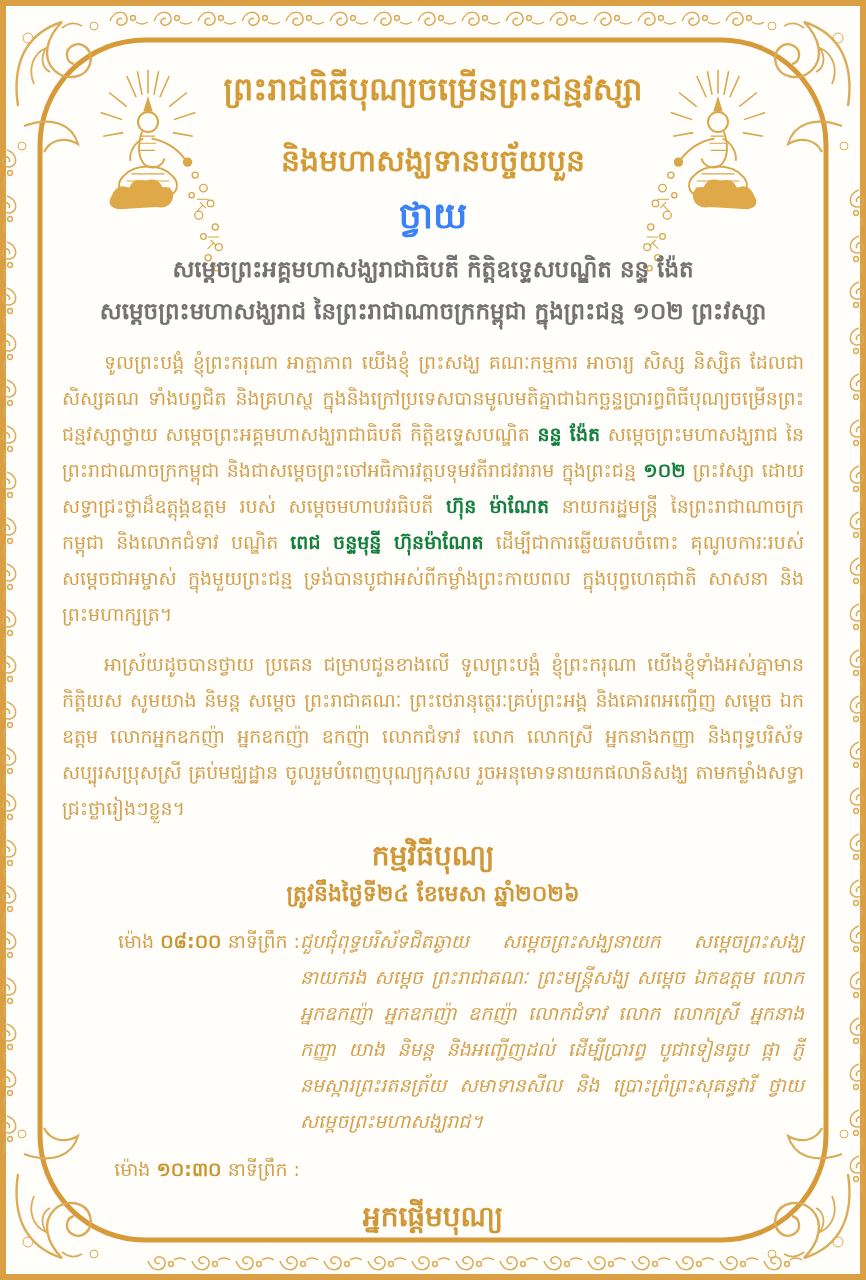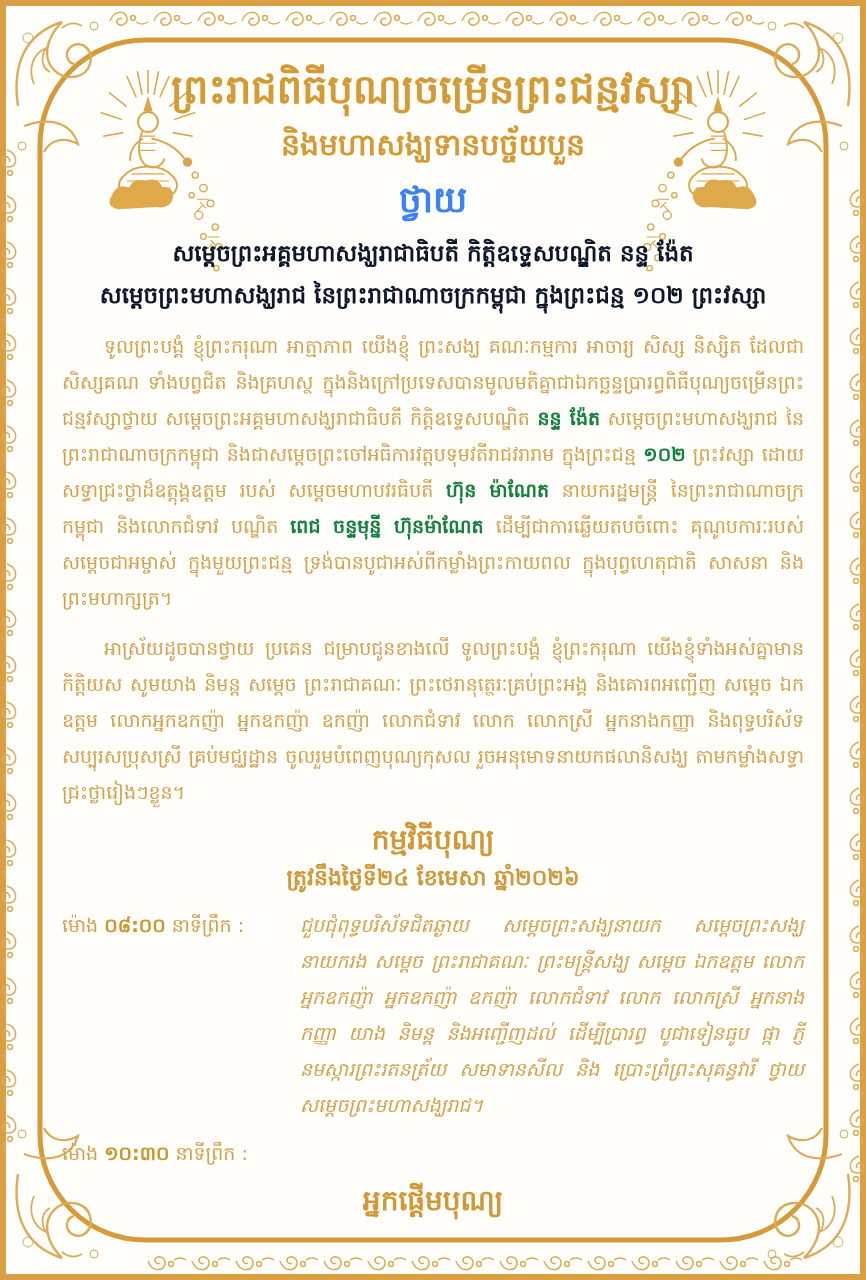--- a/index.html
+++ b/index.html
@@ -5,33 +5,33 @@
   html,body{margin:0;padding:0;background:#fff;}
   .page{
     position:relative;width:866px;height:1280px;background:#fffefb;
     overflow:hidden;font-family:"DejaVu Sans",sans-serif;color:#cf9c42;
   }
   .border-svg{position:absolute;inset:0;pointer-events:none;}
   .content{
     position:absolute;left:62px;right:62px;top:54px;bottom:48px;
     text-align:center;
   }
-  .t1{font-size:40px;font-weight:700;color:#d49a33;line-height:62px;margin:4px 40px 0;}
+  .t1{font-size:32px;font-weight:700;color:#d49a33;line-height:62px;margin:4px 40px 16px;}
   .t2{font-size:30px;font-weight:700;color:#d49a33;line-height:50px;}
   .t3{font-size:36px;font-weight:700;color:#3b82f6;line-height:60px;}
-  .honoree{font-size:23px;font-weight:700;color:#0f172a;line-height:38px;margin-top:4px;}
+  .honoree{font-size:23px;font-weight:700;color:#737373;line-height:38px;margin-top:4px;}
   .body-par{
     font-size:19px;line-height:36px;text-align:justify;color:#d3a04c;
     margin:14px 0 0;text-indent:42px;
   }
   .bold{font-weight:700;color:#15803d;}
   .sec-head{font-size:28px;font-weight:700;color:#d09838;line-height:40px;margin-top:10px;}
   .date-line{font-size:22px;font-weight:700;color:#d09838;line-height:35px;}
   .sched{display:flex;margin-top:12px;font-size:19px;line-height:36px;color:#d3a04c;}
-  .sched-time{flex:0 0 238px;text-align:left;white-space:nowrap;}
+  .sched-time{flex:0 0 238px;text-align:right;white-space:nowrap;}
   .sched-time .tm{font-weight:700;color:#c9962f;}
   .sched-desc{flex:1;text-align:justify;font-style:italic;}
 </style>
 </head>
 <body>
 
 <div class="page">
 
   <svg class="border-svg" width="866" height="1280" viewBox="0 0 866 1280" aria-hidden="true">
     <defs>

